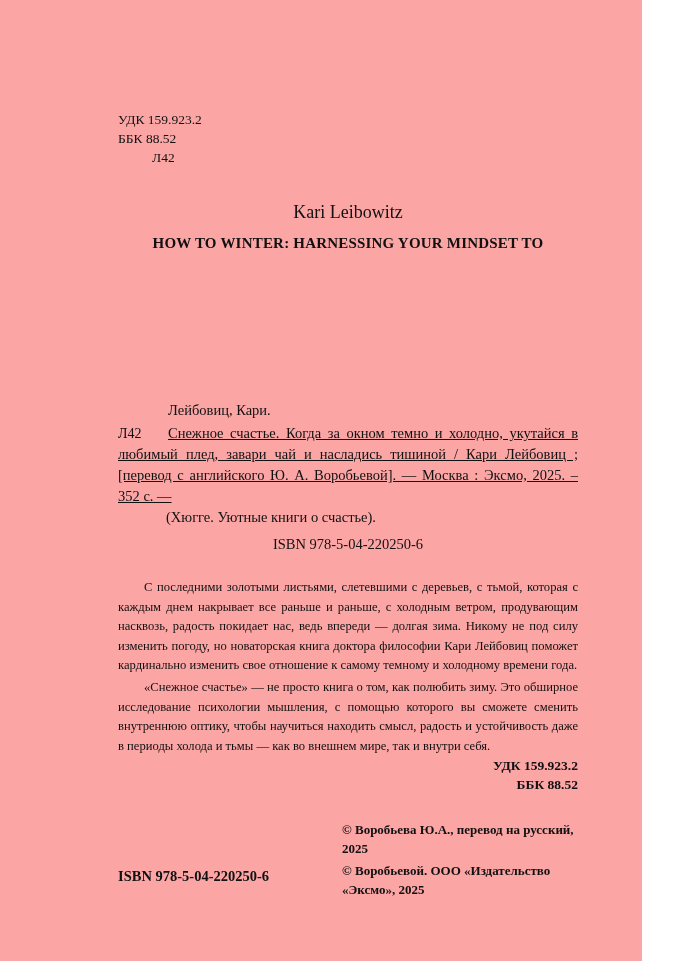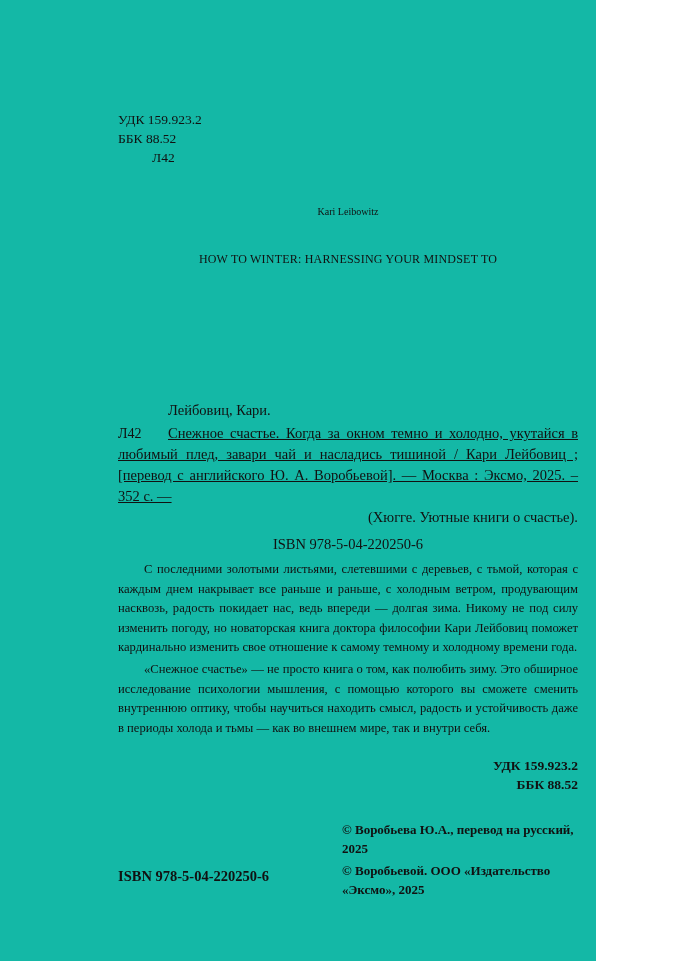--- a/index.html
+++ b/index.html
@@ -6,23 +6,23 @@
     margin: 0;
     padding: 0;
     background: #ffffff;
   }
   body {
     font-family: "Liberation Serif", serif;
     color: #111111;
   }
   .page {
     position: relative;
-    width: 596px;
+    width: 642px;
     height: 961px;
-    background: #14b8a6;
+    background: #fca5a5;
     overflow: hidden;
     box-sizing: border-box;
   }
   .content {
     position: absolute;
     left: 118px;
     top: 0;
     width: 460px;
     height: 961px;
   }
@@ -44,28 +44,29 @@
 
   
   .orig-block {
     position: absolute;
     left: 0;
     top: 202px;
     width: 460px;
     text-align: center;
   }
   .orig-author {
-    font-size: 10px;
+    font-size: 18px;
     line-height: 20px;
-    margin-bottom: 26px;
+    margin-bottom: 10px;
   }
   .orig-title {
-    font-size: 12px;
+    font-size: 15px;
     line-height: 22px;
     letter-spacing: 0.2px;
+    font-weight: bold;
   }
   .orig-copyright {
     font-size: 14px;
     line-height: 20px;
     margin-top: 9px;
   }
 
   
   .biblio {
     position: absolute;
@@ -94,35 +95,35 @@
   }
   .biblio-text {
     padding-left: 0;
     text-indent: 50px;
     text-align: justify;
     text-decoration: underline;
   }
   .biblio-series {
     font-size: 14.5px;
     line-height: 21px;
-    text-align: right;
+    text-align: left;
     margin-left: 48px;
   }
   .isbn-center {
     text-align: center;
     font-size: 14.5px;
     line-height: 21px;
     margin-top: 6px;
   }
 
   
   .annotation {
     position: absolute;
     left: 0;
-    top: 560px;
+    top: 578px;
     width: 460px;
     font-size: 12.6px;
     line-height: 19.6px;
     text-align: justify;
   }
   .annotation p {
     margin: 0 0 2px 0;
     text-indent: 26px;
   }
 

